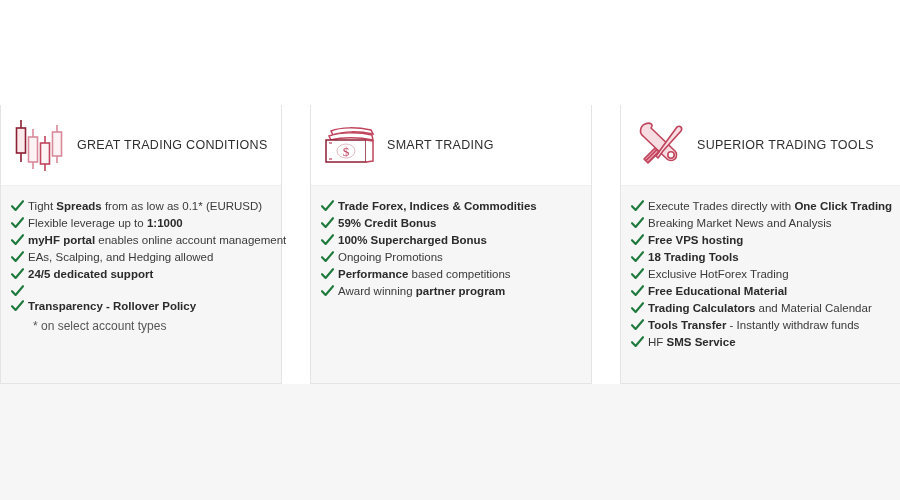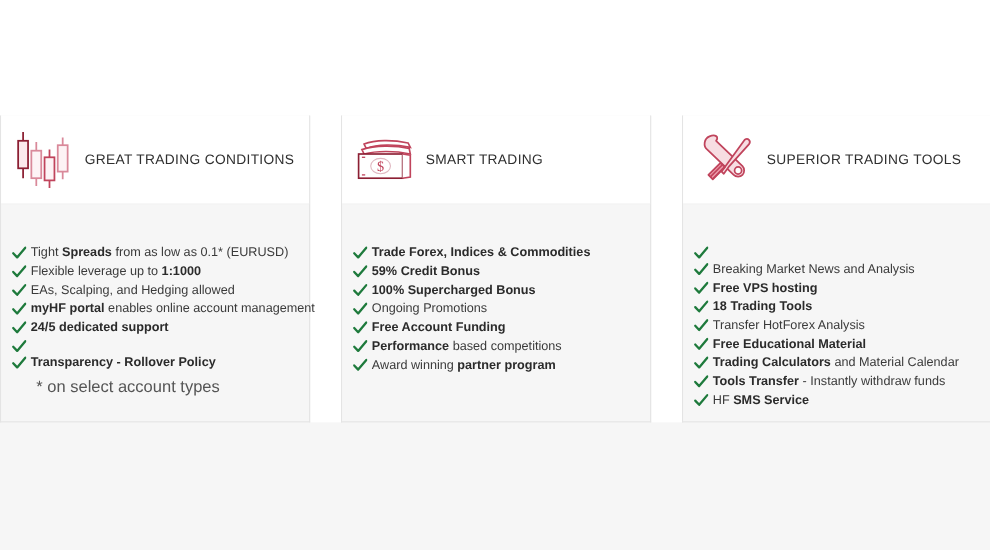--- a/index.html
+++ b/index.html
@@ -30,21 +30,20 @@
   }
   .card {
     width: 282px;
     flex: 0 0 282px;
     background: #f6f6f6;
     border: 1px solid #e4e4e4;
     border-top: none;
     height: 279px;
     display: flex;
     flex-direction: column;
-    gap: 24px;
   }
   .card.card3 { width: 292px; flex: 0 0 292px; }
   .card-header {
     background: #ffffff;
     height: 81px;
     display: flex;
     align-items: center;
     padding-left: 8px;
     border-bottom: 1px solid #efefef;
   }
@@ -80,21 +79,21 @@
   .tick {
     flex: 0 0 auto;
     width: 13px; height: 14px;
     margin-right: 4px;
     position: relative;
     top: 1px;
   }
   .tick svg { display: block; }
   .li-text b { font-weight: bold; color: #2b2b2b; }
   .footnote {
-    font-size: 15px;
+    font-size: 12px;
     color: #555;
     margin-top: 5px;
     margin-left: 22px;
   }
   .icon-svg { display: block; }
 </style>
 </head>
 <body>
 
 <div id="page">
@@ -135,29 +134,29 @@
                 </svg>
               </span>
               <span class="li-text"><span>Flexible leverage up to </span><b>1:1000</b></span>
             </li>
             <li>
               <span class="tick">
                 <svg width="13" height="14" viewBox="0 0 13 14">
                   <path d="M1 7.2 L4.6 11 L12 2.2" stroke="#1e7a3c" stroke-width="2.1" fill="none" stroke-linecap="round" stroke-linejoin="round"></path>
                 </svg>
               </span>
+              <span class="li-text"><b>myHF portal</b><span> enables online account management</span></span>
+            </li>
+            <li>
+              <span class="tick">
+                <svg width="13" height="14" viewBox="0 0 13 14">
+                  <path d="M1 7.2 L4.6 11 L12 2.2" stroke="#1e7a3c" stroke-width="2.1" fill="none" stroke-linecap="round" stroke-linejoin="round"></path>
+                </svg>
+              </span>
               <span class="li-text"><span>EAs, Scalping, and Hedging allowed</span></span>
-            </li>
-            <li>
-              <span class="tick">
-                <svg width="13" height="14" viewBox="0 0 13 14">
-                  <path d="M1 7.2 L4.6 11 L12 2.2" stroke="#1e7a3c" stroke-width="2.1" fill="none" stroke-linecap="round" stroke-linejoin="round"></path>
-                </svg>
-              </span>
-              <span class="li-text"><b>myHF portal</b><span> enables online account management</span></span>
             </li>
             <li>
               <span class="tick">
                 <svg width="13" height="14" viewBox="0 0 13 14">
                   <path d="M1 7.2 L4.6 11 L12 2.2" stroke="#1e7a3c" stroke-width="2.1" fill="none" stroke-linecap="round" stroke-linejoin="round"></path>
                 </svg>
               </span>
               <span class="li-text"><b>24/5 dedicated support</b></span>
             </li>
             <li>
@@ -232,28 +231,20 @@
                 </svg>
               </span>
               <span class="li-text"><span>Ongoing Promotions</span></span>
             </li>
             <li>
               <span class="tick">
                 <svg width="13" height="14" viewBox="0 0 13 14">
                   <path d="M1 7.2 L4.6 11 L12 2.2" stroke="#1e7a3c" stroke-width="2.1" fill="none" stroke-linecap="round" stroke-linejoin="round"></path>
                 </svg>
               </span>
-              <span class="li-text"><b>Free Account Funding</b></span>
-            </li>
-            <li>
-              <span class="tick">
-                <svg width="13" height="14" viewBox="0 0 13 14">
-                  <path d="M1 7.2 L4.6 11 L12 2.2" stroke="#1e7a3c" stroke-width="2.1" fill="none" stroke-linecap="round" stroke-linejoin="round"></path>
-                </svg>
-              </span>
               <span class="li-text"><b>Performance </b><span>based competitions</span></span>
             </li>
             <li>
               <span class="tick">
                 <svg width="13" height="14" viewBox="0 0 13 14">
                   <path d="M1 7.2 L4.6 11 L12 2.2" stroke="#1e7a3c" stroke-width="2.1" fill="none" stroke-linecap="round" stroke-linejoin="round"></path>
                 </svg>
               </span>
               <span class="li-text"><span>Award winning </span><b>partner program</b></span>
             </li>
@@ -277,20 +268,21 @@
           <div class="card-title">SUPERIOR TRADING TOOLS</div>
         </div>
         <div class="card-body">
           <ul class="feature-list">
             <li>
               <span class="tick">
                 <svg width="13" height="14" viewBox="0 0 13 14">
                   <path d="M1 7.2 L4.6 11 L12 2.2" stroke="#1e7a3c" stroke-width="2.1" fill="none" stroke-linecap="round" stroke-linejoin="round"></path>
                 </svg>
               </span>
+              <span class="li-text"><span>Execute Trades directly with </span><b>One Click Trading</b></span>
             </li>
             <li>
               <span class="tick">
                 <svg width="13" height="14" viewBox="0 0 13 14">
                   <path d="M1 7.2 L4.6 11 L12 2.2" stroke="#1e7a3c" stroke-width="2.1" fill="none" stroke-linecap="round" stroke-linejoin="round"></path>
                 </svg>
               </span>
               <span class="li-text"><span>Breaking Market News and Analysis</span></span>
             </li>
             <li>
@@ -308,21 +300,21 @@
                 </svg>
               </span>
               <span class="li-text"><b>18 Trading Tools</b></span>
             </li>
             <li>
               <span class="tick">
                 <svg width="13" height="14" viewBox="0 0 13 14">
                   <path d="M1 7.2 L4.6 11 L12 2.2" stroke="#1e7a3c" stroke-width="2.1" fill="none" stroke-linecap="round" stroke-linejoin="round"></path>
                 </svg>
               </span>
-              <span class="li-text"><span>Transfer HotForex Analysis</span></span>
+              <span class="li-text"><span>Exclusive HotForex Trading</span></span>
             </li>
             <li>
               <span class="tick">
                 <svg width="13" height="14" viewBox="0 0 13 14">
                   <path d="M1 7.2 L4.6 11 L12 2.2" stroke="#1e7a3c" stroke-width="2.1" fill="none" stroke-linecap="round" stroke-linejoin="round"></path>
                 </svg>
               </span>
               <span class="li-text"><b>Free Educational Material</b></span>
             </li>
             <li>

